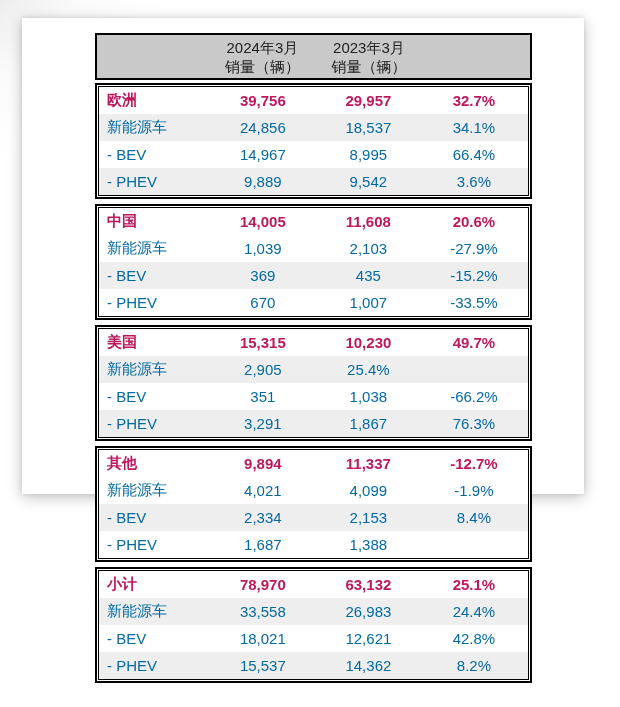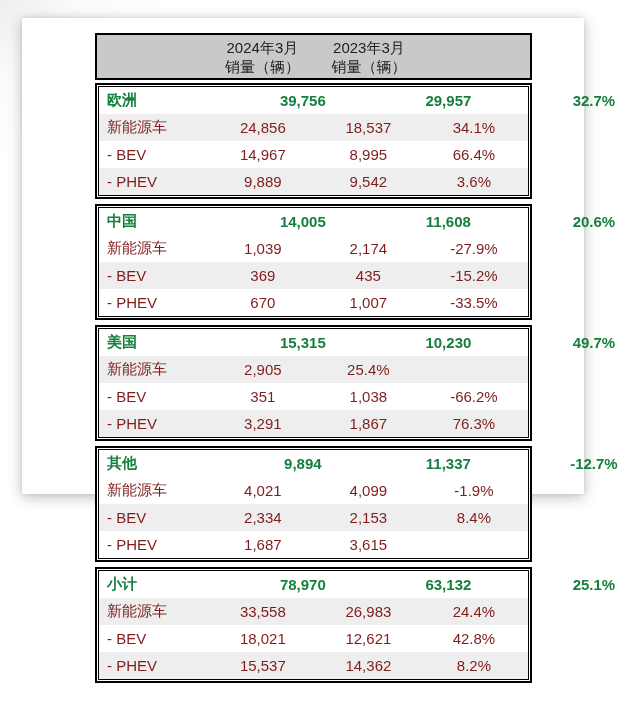--- a/index.html
+++ b/index.html
@@ -15,23 +15,23 @@
   }
   .tablewrap{position:absolute;left:73px;top:15px;width:437px;}
   .grid4{display:grid;grid-template-columns:25.6% 25.2% 24% 25.2%;}
   .thead{
     background:#c9c9c9;border:2px solid #000;height:43px;
     align-items:center;text-align:center;
     font-size:15px;line-height:19px;color:#222;margin-bottom:3px;
   }
   .section{border:2px solid #000;margin-bottom:5px;background:#fff;}
   .section-inner{border:1px solid #000;margin:1px;}
-  .row{height:27px;align-items:center;font-size:15px;color:#7f1d1d;background:#fff;}
+  .row{height:27px;align-items:center;font-size:15px;color:#0369a1;background:#fff;}
   .row.shade{background:#eeeeee;}
-  .row.bold{font-weight:700;color:#15803d;gap:40px;}
+  .row.bold{font-weight:700;color:#be185d;}
   .c{white-space:nowrap;overflow:hidden;}
   .label{text-align:left;padding-left:8px;}
   .num{text-align:center;}
 </style>
 </head>
 <body>
 
 <div class="page">
   <div class="tablewrap">
 
@@ -80,21 +80,21 @@
       <div class="section-inner">
         <div class="row bold grid4">
           <div class="c label">中国</div>
           <div class="c num">14,005</div>
           <div class="c num">11,608</div>
           <div class="c num">20.6%</div>
         </div>
         <div class="row grid4">
           <div class="c label">新能源车</div>
           <div class="c num">1,039</div>
-          <div class="c num">2,174</div>
+          <div class="c num">2,103</div>
           <div class="c num">-27.9%</div>
         </div>
         <div class="row shade grid4">
           <div class="c label">- BEV</div>
           <div class="c num">369</div>
           <div class="c num">435</div>
           <div class="c num">-15.2%</div>
         </div>
         <div class="row grid4">
           <div class="c label">- PHEV</div>
@@ -149,21 +149,21 @@
         </div>
         <div class="row shade grid4">
           <div class="c label">- BEV</div>
           <div class="c num">2,334</div>
           <div class="c num">2,153</div>
           <div class="c num">8.4%</div>
         </div>
         <div class="row grid4">
           <div class="c label">- PHEV</div>
           <div class="c num">1,687</div>
-          <div class="c num">3,615</div>
+          <div class="c num">1,388</div>
         </div>
       </div>
     </div>
 
     <div class="section">
       <div class="section-inner">
         <div class="row bold grid4">
           <div class="c label">小计</div>
           <div class="c num">78,970</div>
           <div class="c num">63,132</div>

